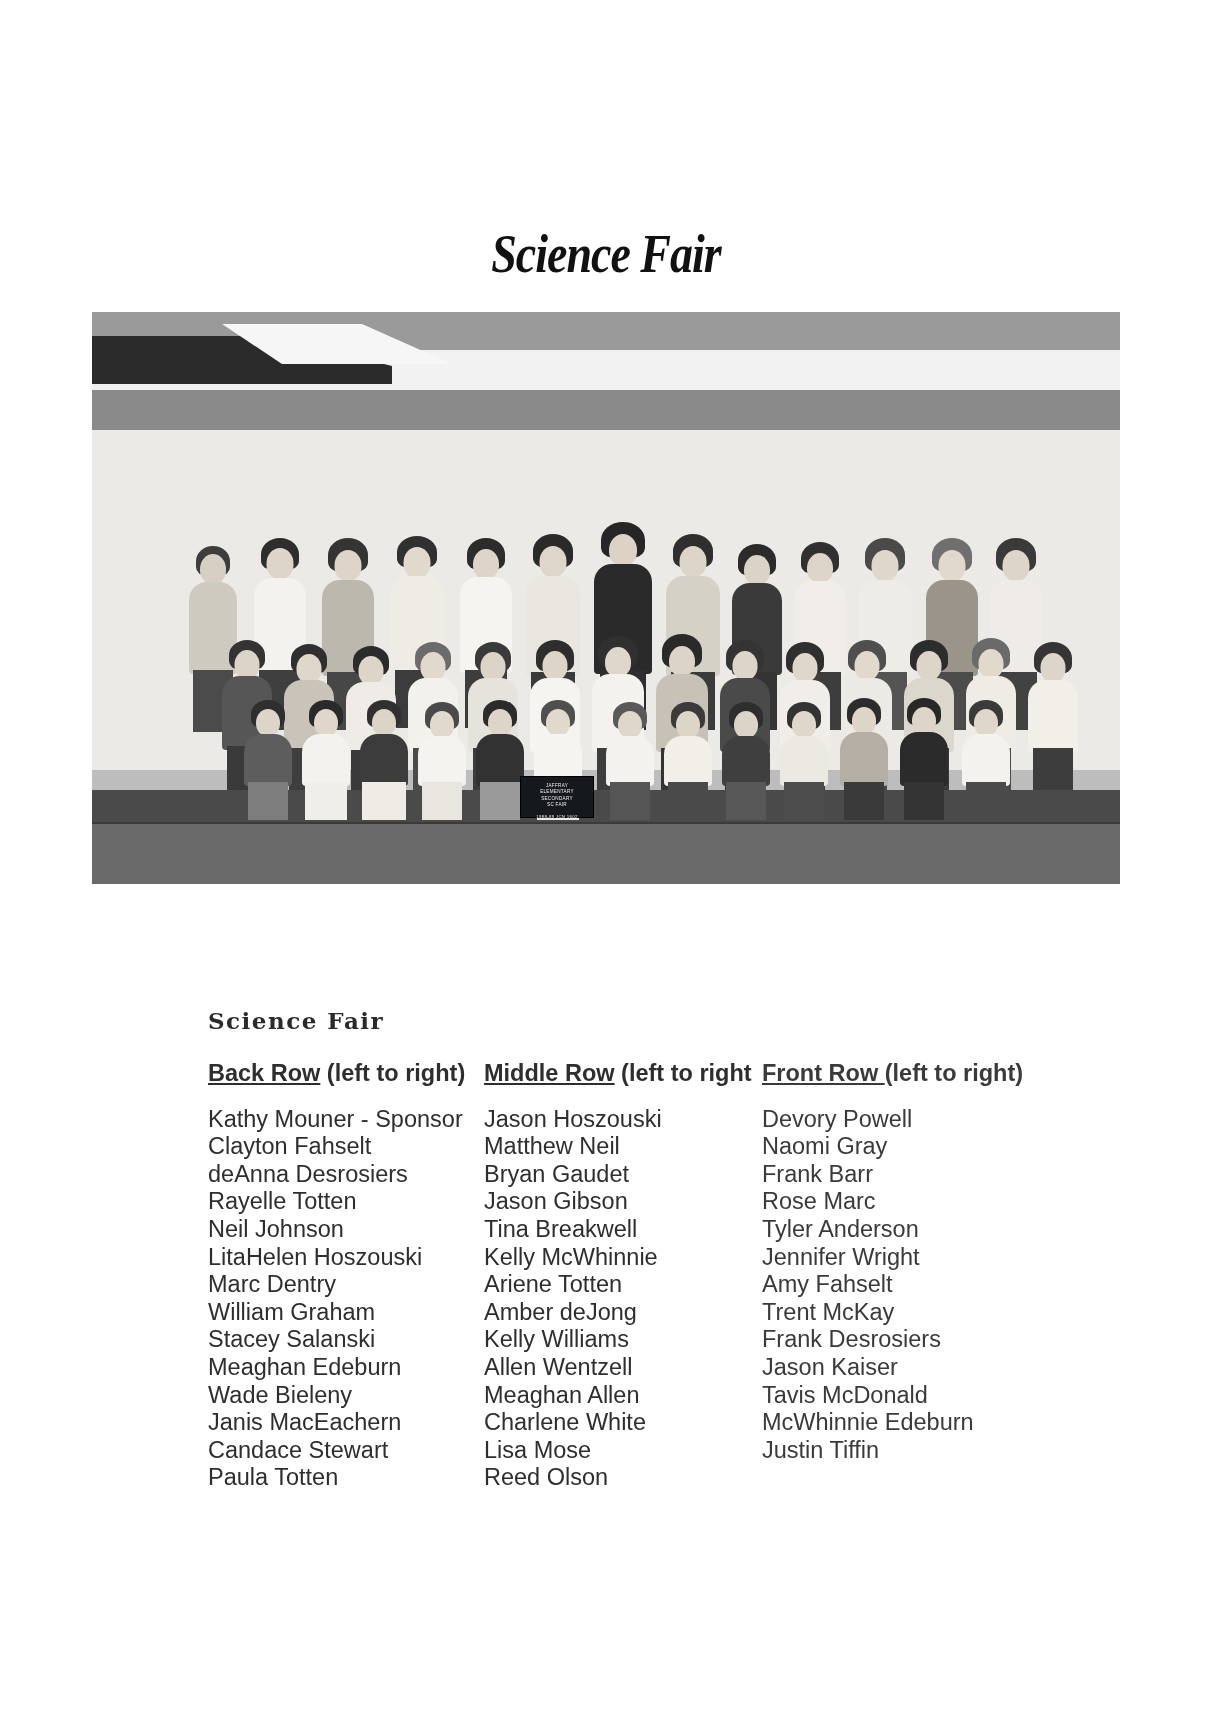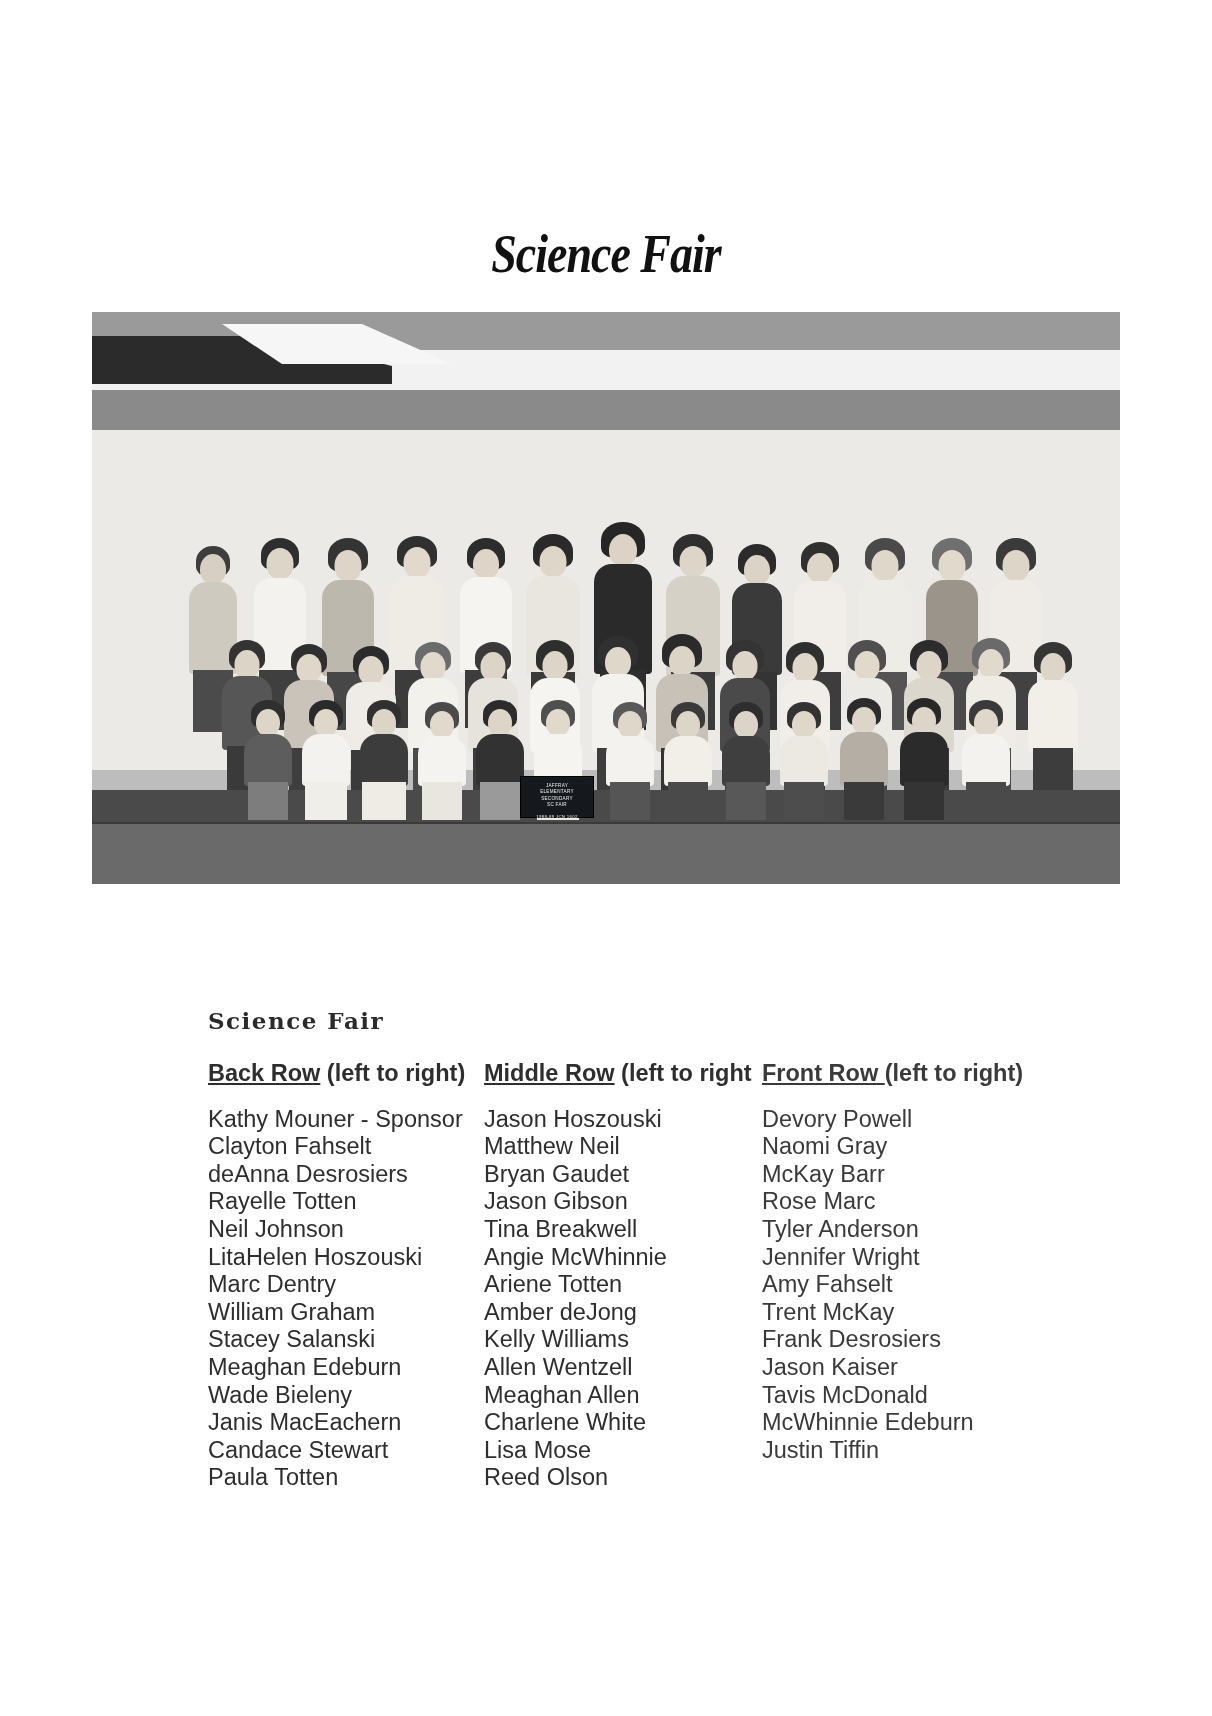--- a/index.html
+++ b/index.html
@@ -496,38 +496,38 @@
 
   <div class="col col-mid">
     <div class="col-head">
       <span class="u">Middle Row</span><span> (left to right</span>
     </div>
     <div class="name">Jason Hoszouski</div>
     <div class="name">Matthew Neil</div>
     <div class="name">Bryan Gaudet</div>
     <div class="name">Jason Gibson</div>
     <div class="name">Tina Breakwell</div>
-    <div class="name">Angie McWhinnie</div>
+    <div class="name">Kelly McWhinnie</div>
     <div class="name">Ariene Totten</div>
     <div class="name">Amber deJong</div>
     <div class="name">Kelly Williams</div>
     <div class="name">Allen Wentzell</div>
     <div class="name">Meaghan Allen</div>
     <div class="name">Charlene White</div>
     <div class="name">Lisa Mose</div>
     <div class="name">Reed Olson</div>
   </div>
 
   <div class="col col-front">
     <div class="col-head">
       <span class="u">Front Row </span><span>(left to right)</span>
     </div>
     <div class="name">Devory Powell</div>
     <div class="name">Naomi Gray</div>
-    <div class="name">McKay Barr</div>
+    <div class="name">Frank Barr</div>
     <div class="name">Rose Marc</div>
     <div class="name">Tyler Anderson</div>
     <div class="name">Jennifer Wright</div>
     <div class="name">Amy Fahselt</div>
     <div class="name">Trent McKay</div>
     <div class="name">Frank Desrosiers</div>
     <div class="name">Jason Kaiser</div>
     <div class="name">Tavis McDonald</div>
     <div class="name">McWhinnie Edeburn</div>
     <div class="name">Justin Tiffin</div>

